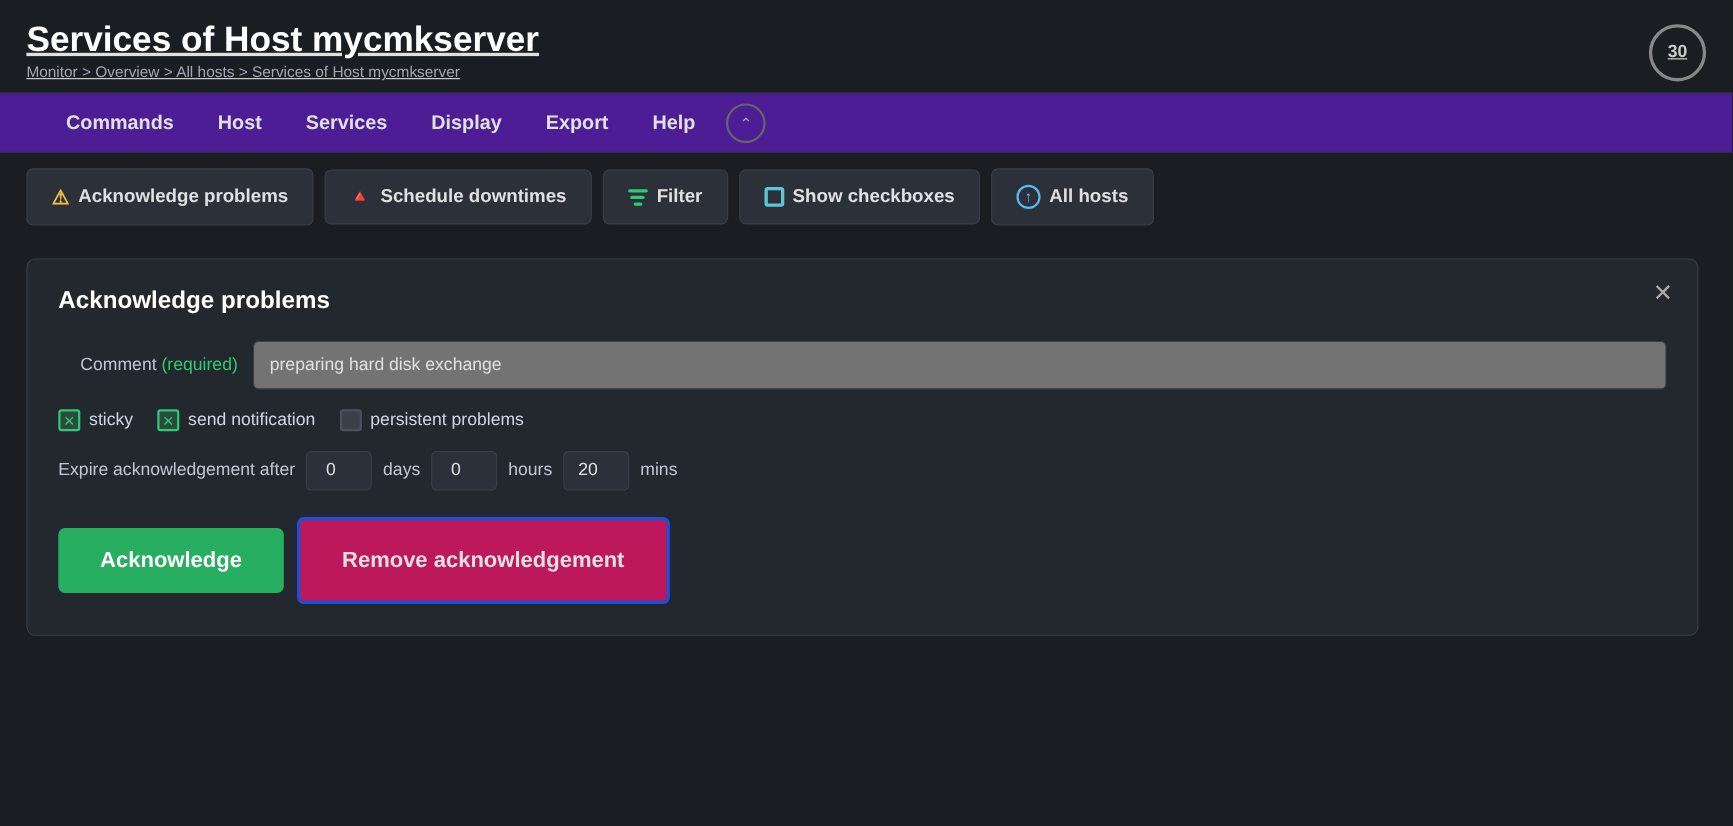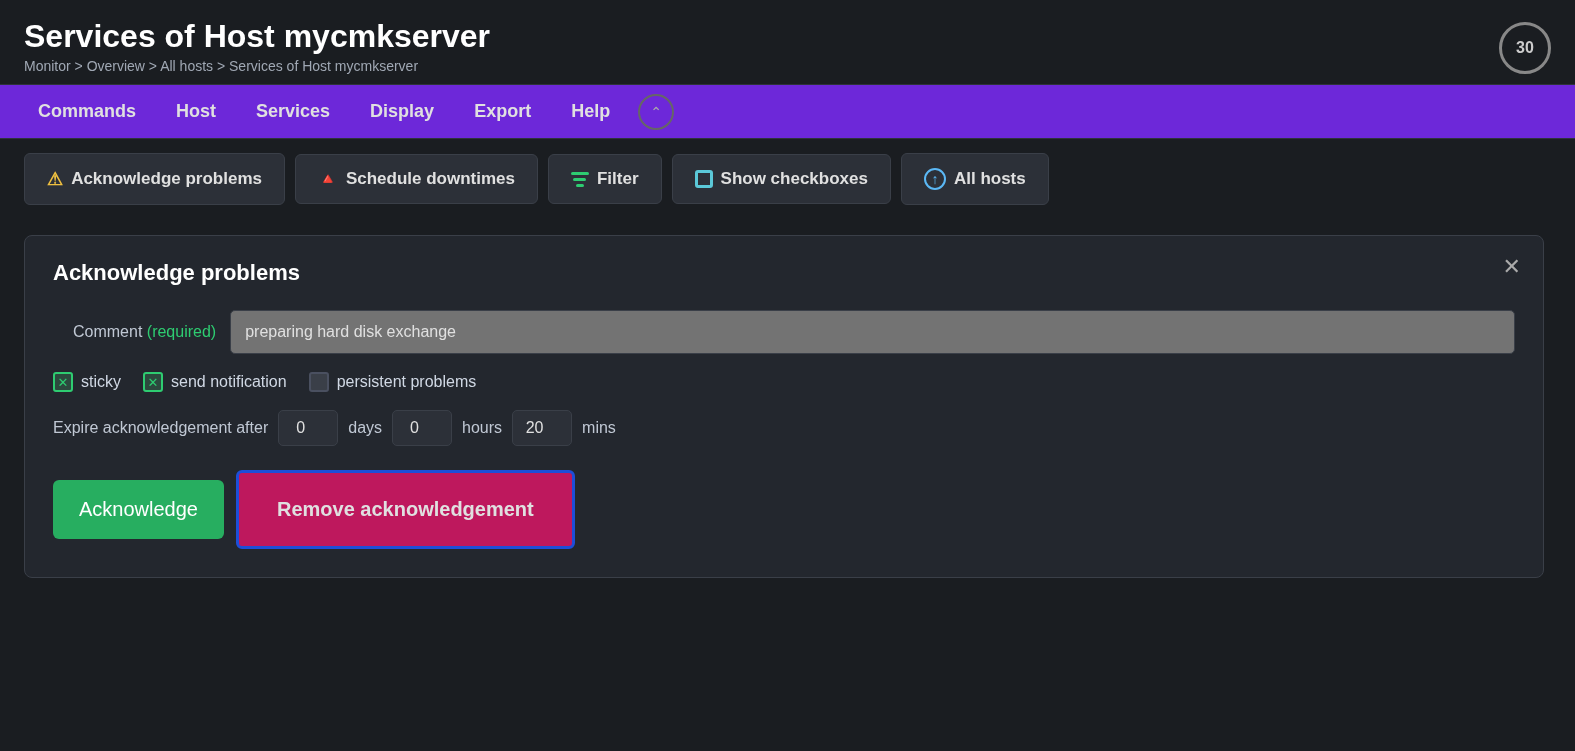--- a/index.html
+++ b/index.html
@@ -10,22 +10,23 @@
       font-family: 'Segoe UI', Arial, sans-serif;
       font-size: 16px;
       min-height: 751px;
       width: 1575px;
       overflow: hidden;
     }
 
     .top-bar {
       padding: 18px 24px 10px 24px;
       display: flex;
-      align-items: flex-end;
+      align-items: flex-start;
       justify-content: space-between;
+      text-decoration: underline;
     }
 
     .title-section {}
 
     .page-title {
       font-size: 32px;
       font-weight: 700;
       color: #ffffff;
       line-height: 1.1;
     }
@@ -45,24 +46,24 @@
       align-items: center;
       justify-content: center;
       color: #ccc;
       font-size: 16px;
       font-weight: 600;
       margin-top: 4px;
       flex-shrink: 0;
     }
 
     .nav-bar {
-      background-color: #6d28d9;
+      background-color: #4c1d95;
       border-top: 1px solid #2e333a;
       border-bottom: 1px solid #2e333a;
-      padding: 0 18px;
+      padding: 0 40px;
       display: flex;
       align-items: center;
       gap: 0;
     }
 
     .nav-item {
       padding: 16px 20px;
       font-size: 18px;
       font-weight: 600;
       color: #e0e0e0;
@@ -235,25 +236,25 @@
       outline: none;
     }
 
     .buttons-row {
       display: flex;
       align-items: center;
       gap: 12px;
     }
 
     .acknowledge-btn {
-      padding: 18px 26px;
+      padding: 18px 38px;
       background-color: #27ae60;
       color: #ffffff;
       font-size: 20px;
-      font-weight: 400;
+      font-weight: 700;
       border: none;
       border-radius: 6px;
       cursor: pointer;
       white-space: nowrap;
     }
 
     .remove-btn {
       padding: 25px 38px;
       background-color: #be185d;
       color: #e0e0e0;

